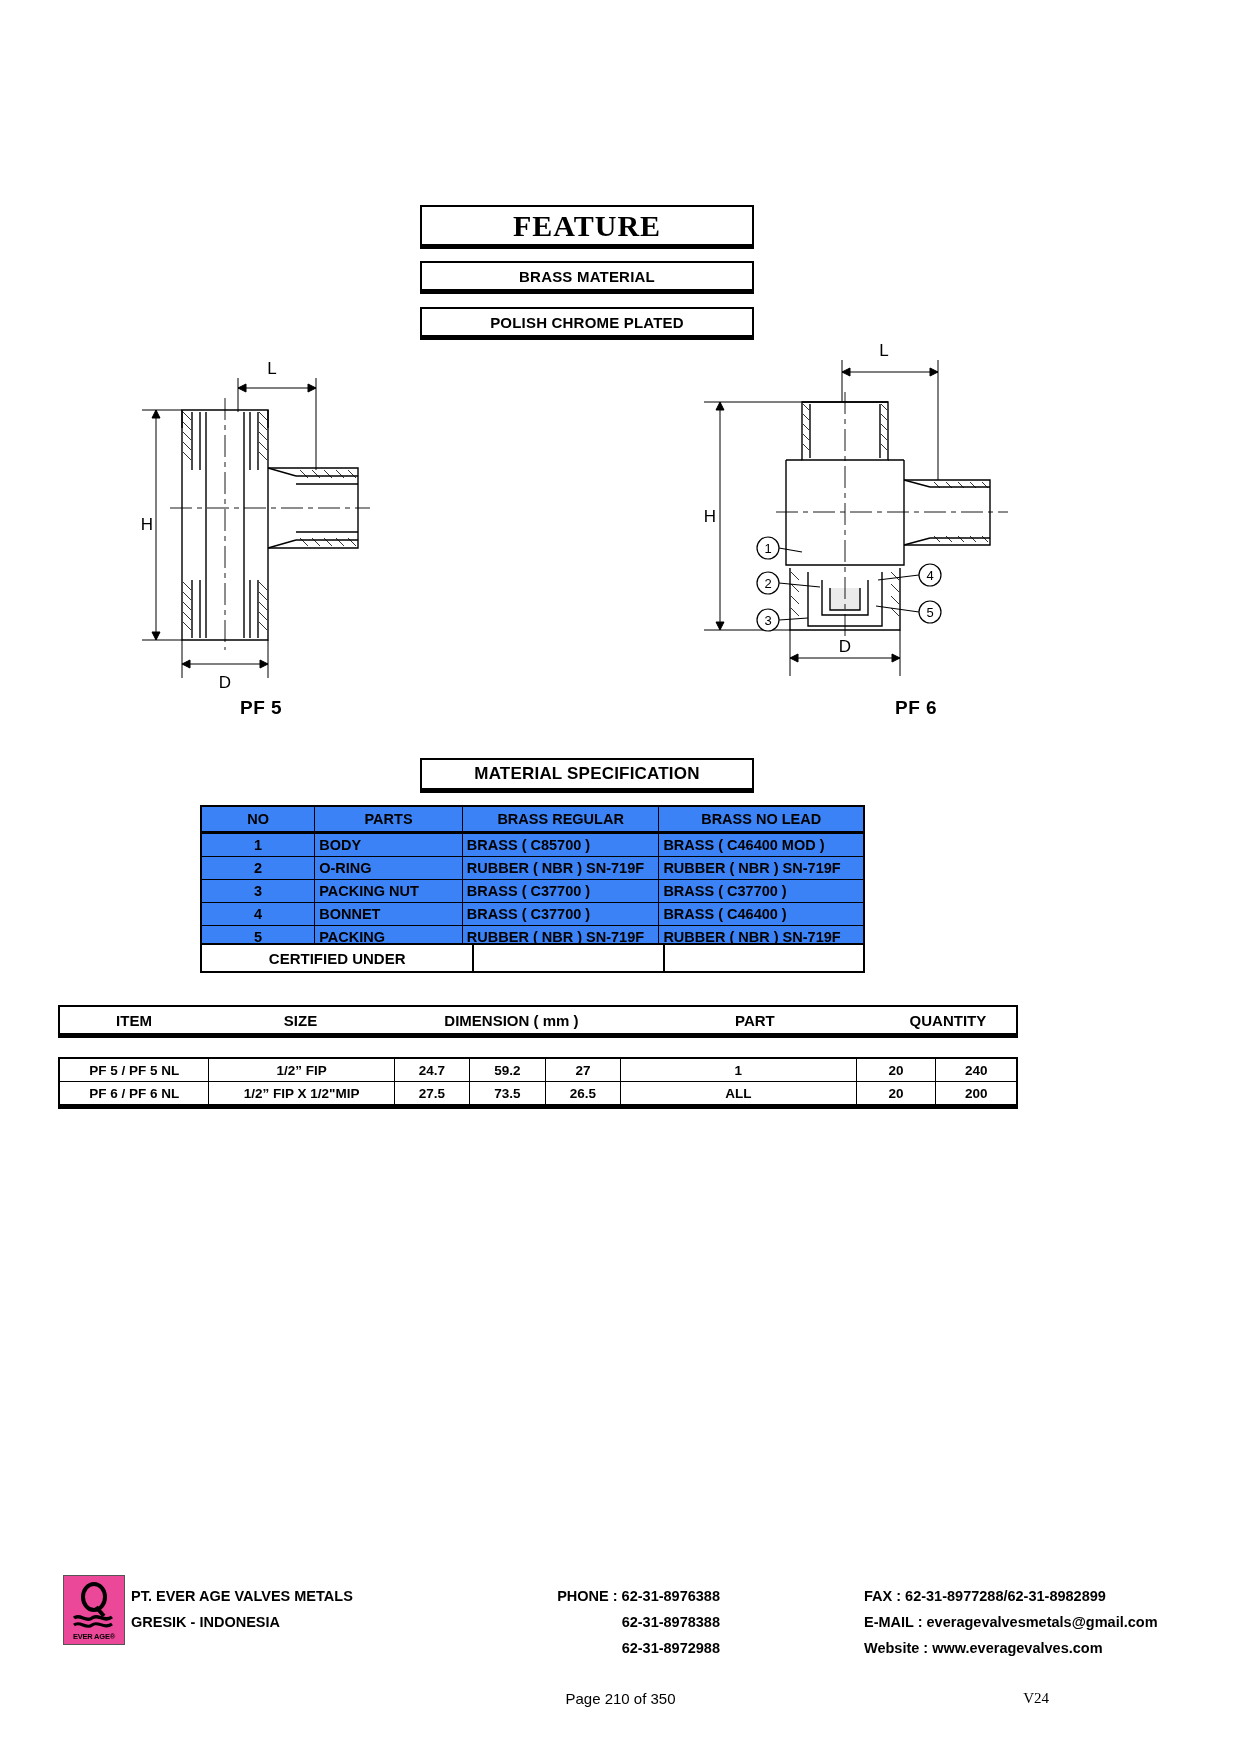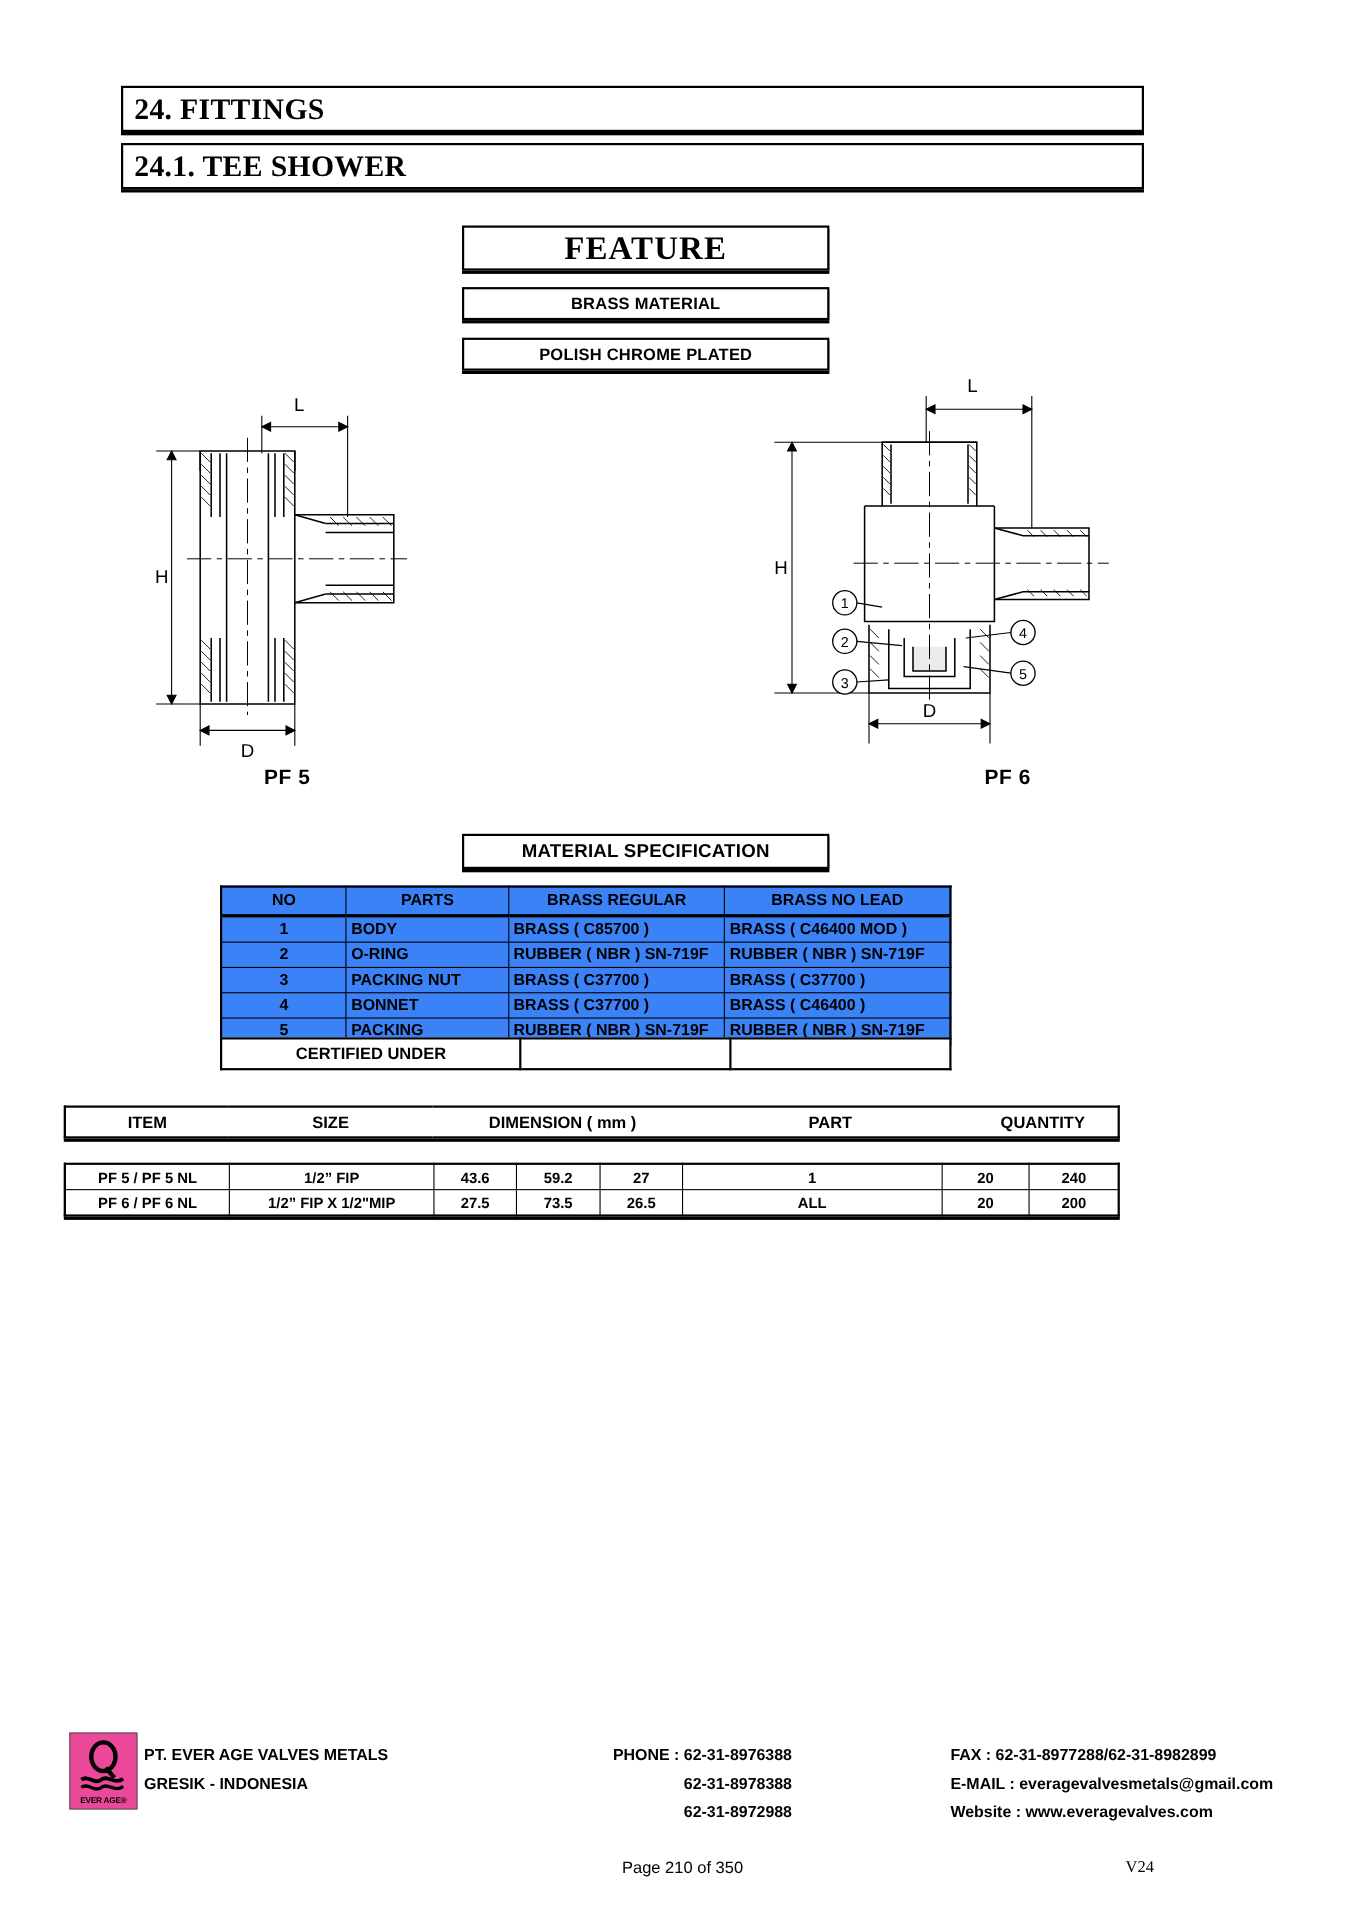--- a/index.html
+++ b/index.html
@@ -221,26 +221,20 @@
     font-size: 15px;
     font-family: "Liberation Serif", serif;
   }
   .nb { white-space: nowrap; }
 </style>
 </head>
 <body>
 
 <div class="page">
 
-  <div class="sec-head" id="sec-fittings">
-    <span>24. FITTINGS</span>
-  </div>
-  <div class="sec-head" id="sec-tee">
-    <span>24.1.  TEE SHOWER</span>
-  </div>
 
   <div class="fbox" id="feature-title">
     <span>FEATURE</span>
   </div>
   <div class="fbox" id="feature-brass">
     <span>BRASS MATERIAL</span>
   </div>
   <div class="fbox" id="feature-chrome">
     <span>POLISH CHROME PLATED</span>
   </div>
@@ -468,21 +462,21 @@
           <td colspan="2">QUANTITY</td>
         </tr>
       </tbody>
     </table>
 
     <table class="dim" id="dim-body">
       <tbody>
         <tr>
           <td class="w-item">PF 5 / PF 5 NL</td>
           <td class="w-size">1/2” FIP</td>
-          <td class="w-l">43.6</td>
+          <td class="w-l">24.7</td>
           <td class="w-h">59.2</td>
           <td class="w-d">27</td>
           <td class="w-part">1</td>
           <td class="w-ib">20</td>
           <td class="w-ob">240</td>
         </tr>
         <tr>
           <td class="w-item">PF 6 / PF 6 NL</td>
           <td class="w-size">1/2” FIP X 1/2"MIP</td>
           <td class="w-l">27.5</td>

